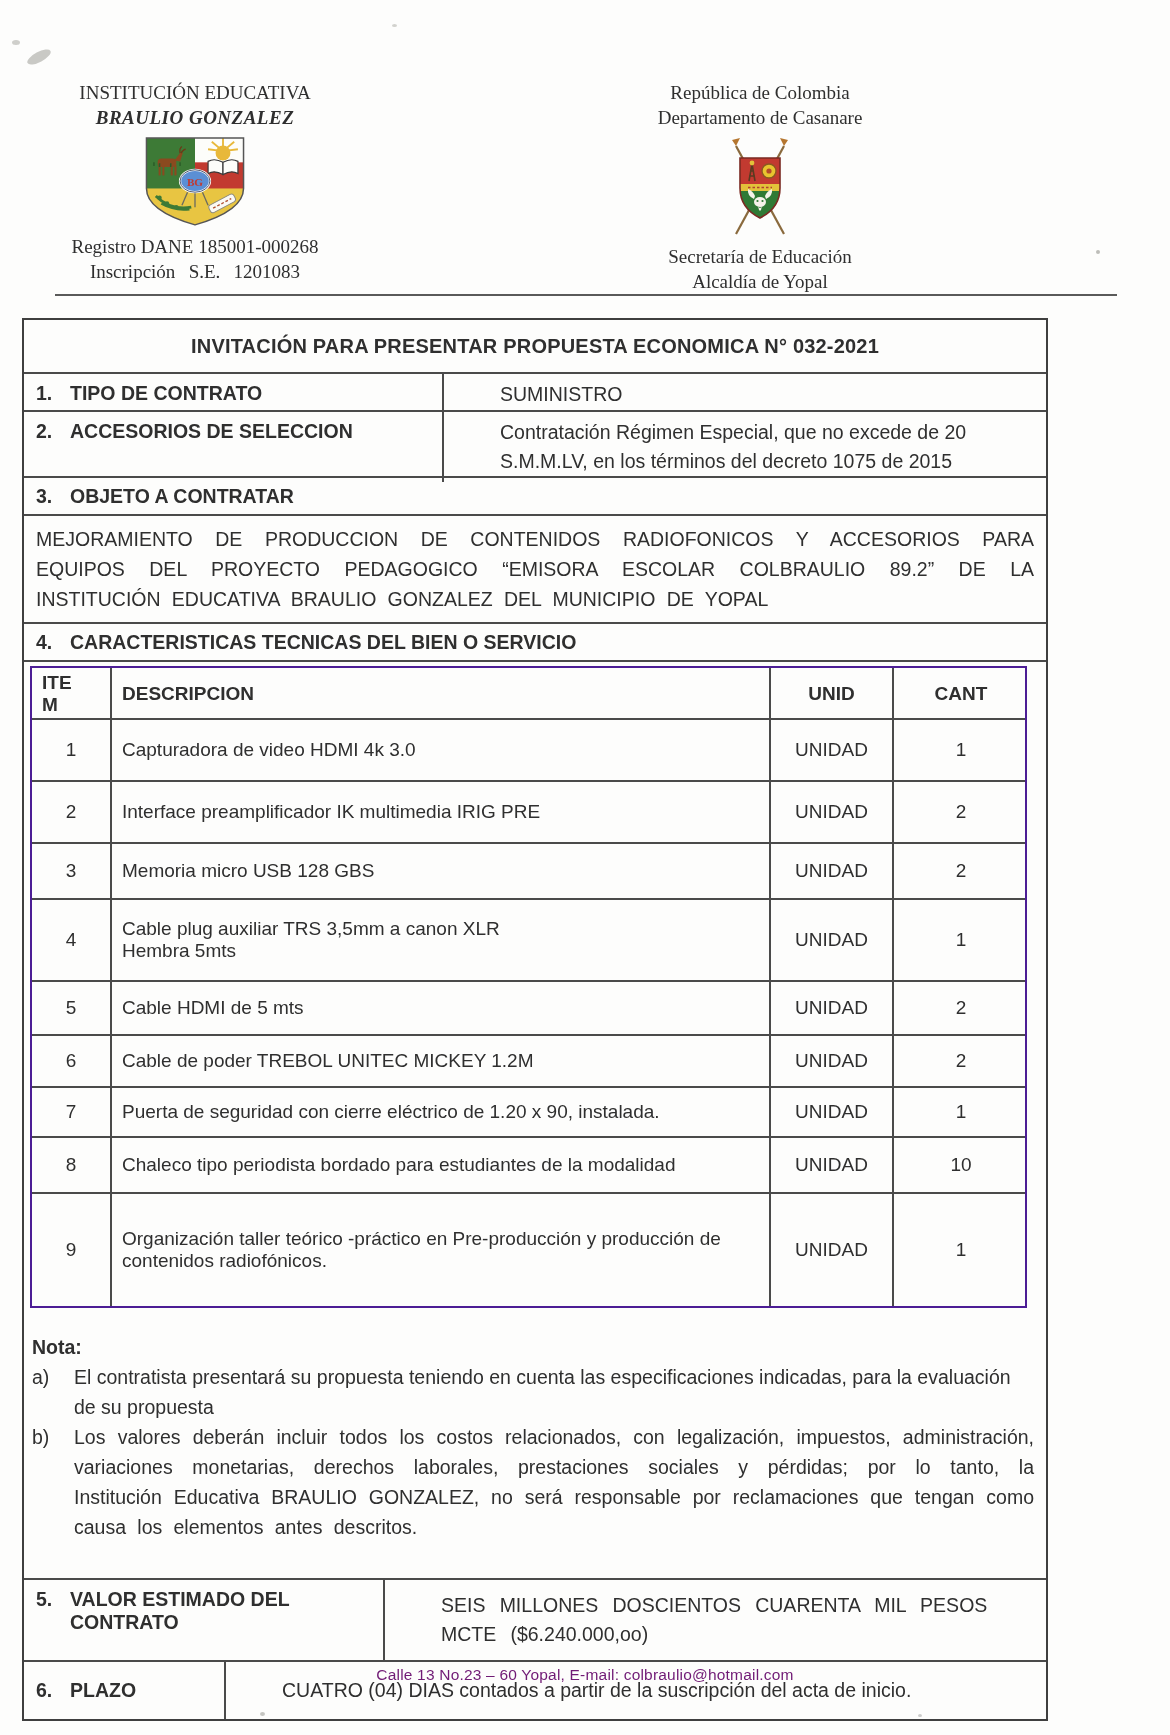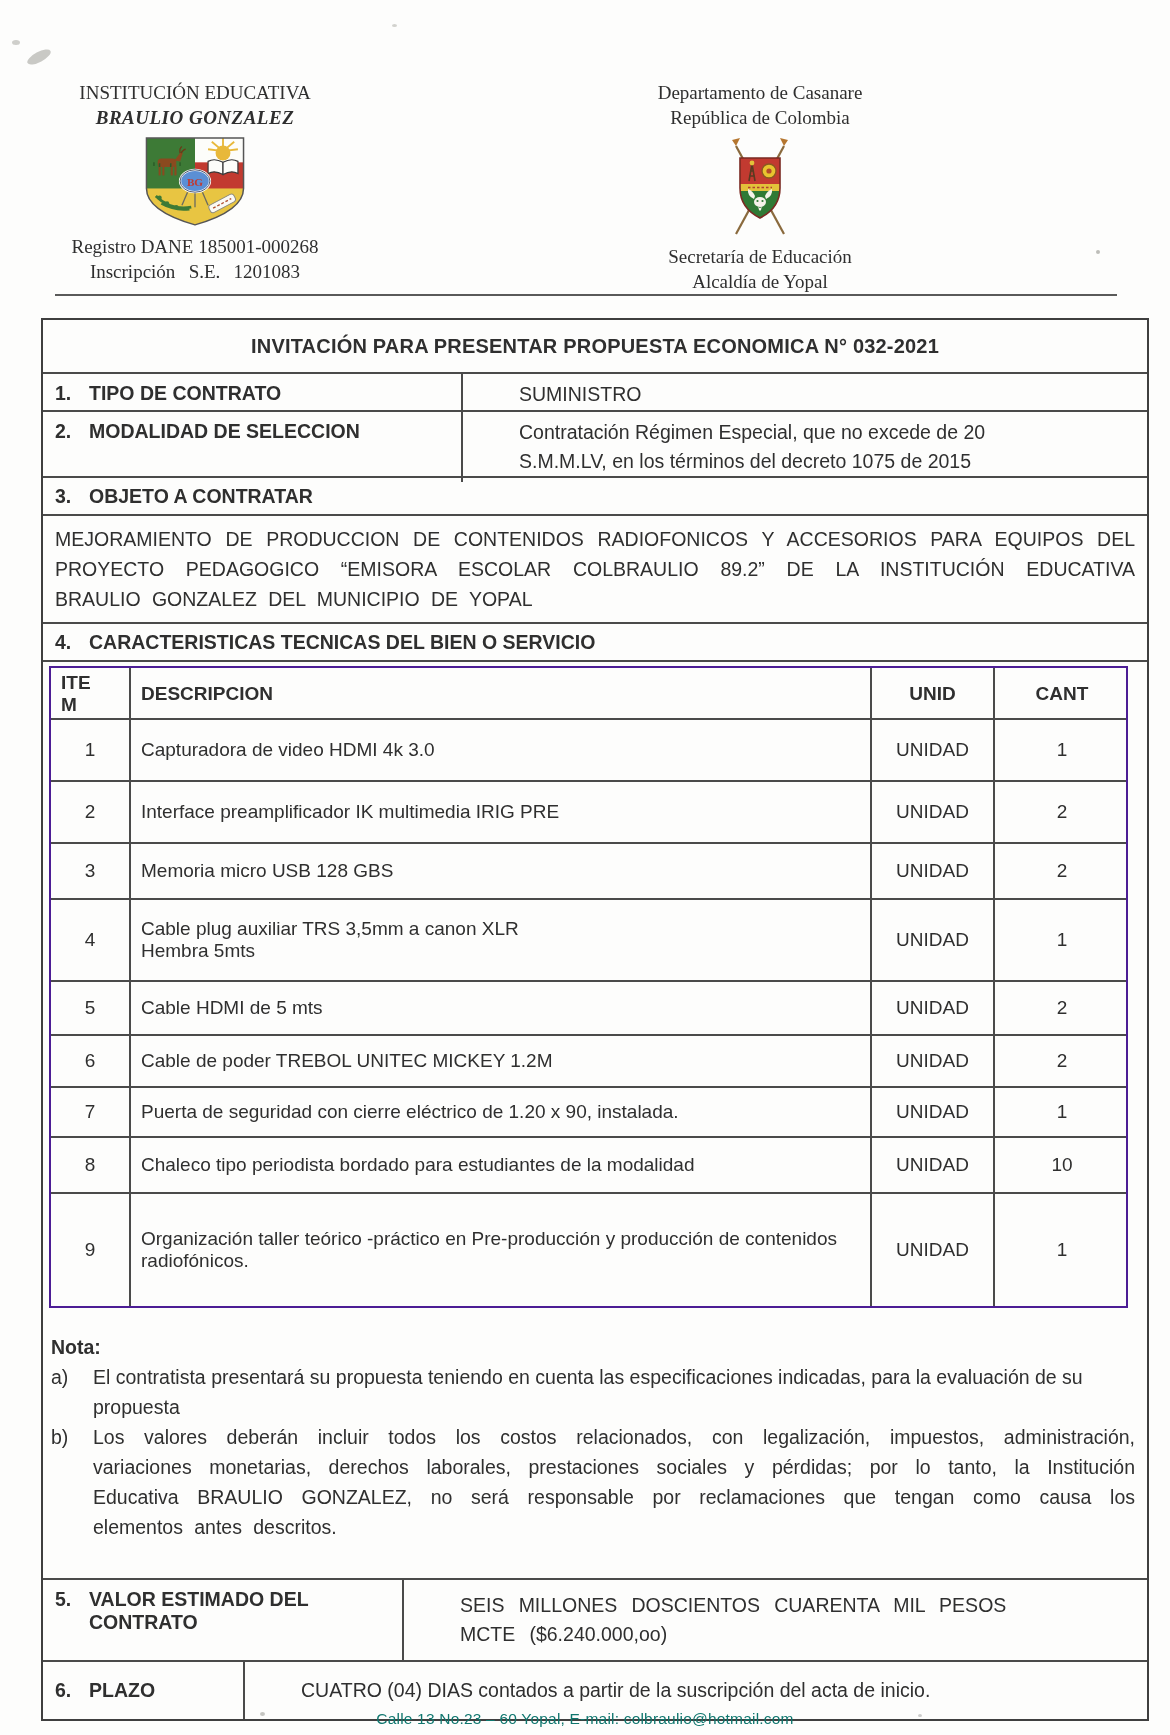--- a/index.html
+++ b/index.html
@@ -18,21 +18,21 @@
     font-family:"Liberation Serif",serif;font-size:19px;line-height:25px;}
   .hdr-right{position:absolute;left:575px;width:370px;text-align:center;
     font-family:"Liberation Serif",serif;font-size:19px;line-height:25px;}
   .hdr .bold-ital{font-weight:bold;font-style:italic;letter-spacing:.5px;}
   .crest{display:block;margin:4px auto 6px auto;}
   .wspace{word-spacing:.45em;}
   
   .hr-line{position:absolute;top:294px;left:55px;width:1062px;height:2px;background:#5a5a5a;}
   
   .doc-table{
-    position:absolute;top:318px;left:41px;width:1108px;
+    position:absolute;top:318px;left:22px;width:1026px;
     border:2px solid #3f3f3f;
     box-sizing:border-box;
     font-size:19.5px;
   }
   .trow{border-bottom:2px solid #4a4a4a;box-sizing:border-box;}
   .trow:last-child{border-bottom:none;}
   .t-title{height:54px;display:flex;align-items:center;justify-content:center;
     font-weight:bold;font-size:20px;letter-spacing:.2px;}
   .row2col{display:grid;}
   .cols-12{grid-template-columns:420px 1fr;}
@@ -77,21 +77,21 @@
   .r4{height:82px;} .r5{height:54px;} .r6{height:52px;} .r7{height:50px;}
   .r8{height:56px;} .r9{height:112px;}
   
   .nota{padding:24px 12px 10px 8px;line-height:30px;}
   .nota-title{font-weight:bold;}
   .nota-row{display:flex;}
   .nota-row .nlabel{width:42px;flex:none;}
   .nota-row .ntext{flex:1;}
   
   .footer{position:absolute;top:1666px;left:0;width:100%;text-align:center;
-    font-size:15.5px;color:#0f766e;letter-spacing:.2px;margin-top:44px;}
+    font-size:15.5px;color:#701a75;letter-spacing:.2px;}
   
   .speck{position:absolute;background:#9a9a96;border-radius:50%;}
   .s1{left:26px;top:52px;width:26px;height:10px;transform:rotate(-28deg);background:#c9c9c5;}
   .s2{left:12px;top:40px;width:8px;height:5px;background:#cfcfcb;}
   .s3{left:1096px;top:250px;width:4px;height:4px;background:#bdbdb9;}
   .s4{left:392px;top:24px;width:5px;height:3px;background:#d2d2ce;}
   .s5{left:260px;top:1712px;width:5px;height:4px;background:#c5c5c1;}
   .s6{left:918px;top:1714px;width:4px;height:3px;background:#cccccb;}
 </style>
 </head>
@@ -178,22 +178,22 @@
           <ellipse cx="60" cy="50" rx="16" ry="12" fill="none" stroke="#44506a" stroke-width="1"></ellipse>
           <text x="60" y="55" text-anchor="middle" font-family="Liberation Serif,serif" font-size="12" font-weight="bold" fill="#c23a30">BG</text>
         </g>
         <path d="M8,4 H112 V58 Q112,82 60,97 Q8,82 8,58 Z" fill="none" stroke="#555" stroke-width="1.6"></path>
       </svg>
       <div>Registro DANE 185001-000268</div>
       <div class="wspace">Inscripción S.E. 1201083</div>
     </div>
 
     <div class="hdr-right">
+      <div>República de Colombia</div>
       <div>Departamento de Casanare</div>
-      <div>República de Colombia</div>
       <svg class="crest" width="100" height="104" viewBox="0 0 96 104">
 
         <g stroke="#8a6a3d" stroke-width="2.2">
           <line x1="24" y1="100" x2="72" y2="12"></line>
           <line x1="72" y1="100" x2="24" y2="12"></line>
         </g>
         <polygon points="72,12 68,4 76,6" fill="#b5762f"></polygon>
         <polygon points="24,12 20,6 28,4" fill="#b5762f"></polygon>
         <defs>
             <clipPath id="yopalClip">
@@ -241,21 +241,21 @@
       <div class="cell cell-label">
         <span class="num">1.</span>
         <span>TIPO DE CONTRATO</span>
       </div>
       <div class="cell cell-value">SUMINISTRO</div>
     </div>
 
     <div class="trow row2col cols-12 h-modal">
       <div class="cell cell-label">
         <span class="num">2.</span>
-        <span>MODALIDAD DE SELECCION</span>
+        <span>ACCESORIOS DE SELECCION</span>
       </div>
       <div class="cell cell-value preline">Contratación Régimen Especial, que no excede de 20
 S.M.M.LV, en los términos del decreto 1075 de 2015</div>
     </div>
 
     <div class="trow fullrow-label h-objl">
       <span class="num">3.</span>
       <span>OBJETO A CONTRATAR</span>
     </div>
 

